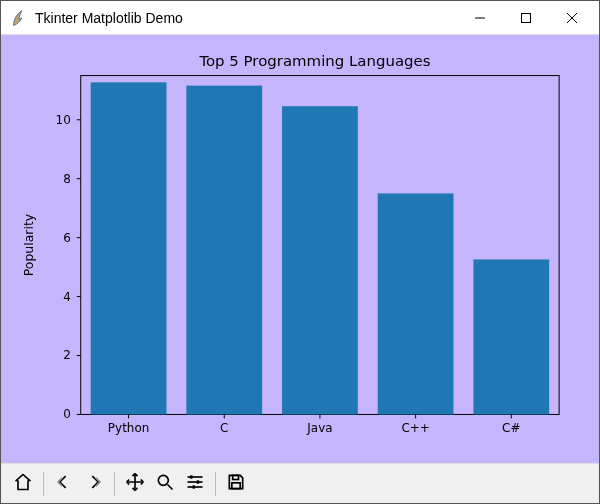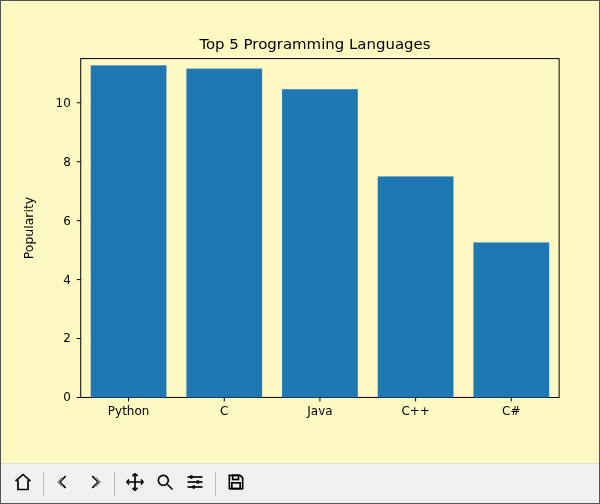--- a/index.html
+++ b/index.html
@@ -39,21 +39,21 @@
   }
   .titlebar .win-btn {
     width: 46px; height: 30px;
     display: flex; align-items: center; justify-content: center;
     color: #000;
   }
   .titlebar .win-btn svg { width: 10px; height: 10px; }
   .canvas-area {
     flex: 1;
     position: relative;
-    background: #fef9c3;
+    background: #c4b5fd;
   }
   svg.chart { width: 100%; height: 100%; display: block; }
   .chart-title {
     font-family: "DejaVu Sans", Arial, sans-serif;
     font-size: 15px;
     text-anchor: middle;
     fill: #000;
   }
   .axis-label {
     font-family: "DejaVu Sans", Arial, sans-serif;
@@ -95,20 +95,44 @@
     font-size: 14px;
     color: #000;
     padding-right: 4px;
   }
 </style>
 </head>
 <body>
 
 <div class="window">
 
+  <div class="titlebar">
+    <div class="app-icon">
+      <svg viewBox="0 0 24 24">
+        <path d="M6 22 C6 14 11 6 17 2 C15 7 14 10 13 14 C14 13 16 12 17 12 C15 16 12 20 6 22 Z" fill="#c9a26a" stroke="#2a5aa8" stroke-width="1"></path>
+      </svg>
+    </div>
+    <div class="title">Tkinter Matplotlib Demo</div>
+    <div class="win-btn">
+      <svg viewBox="0 0 10 10">
+          <line x1="0" y1="5" x2="10" y2="5" stroke="#000" stroke-width="1"></line>
+        </svg>
+    </div>
+    <div class="win-btn">
+      <svg viewBox="0 0 10 10">
+          <rect x="0.5" y="0.5" width="9" height="9" fill="none" stroke="#000" stroke-width="1"></rect>
+        </svg>
+    </div>
+    <div class="win-btn">
+      <svg viewBox="0 0 10 10">
+        <line x1="0" y1="0" x2="10" y2="10" stroke="#000" stroke-width="1"></line>
+        <line x1="10" y1="0" x2="0" y2="10" stroke="#000" stroke-width="1"></line>
+      </svg>
+    </div>
+  </div>
 
   <div class="canvas-area">
     <svg class="chart" viewBox="0 0 600 428">
 
       <text class="chart-title" x="315" y="30">Top 5 Programming Languages</text>
 
       <rect class="spine" x="80" y="40" width="480" height="340"></rect>
 
       <g>
 

